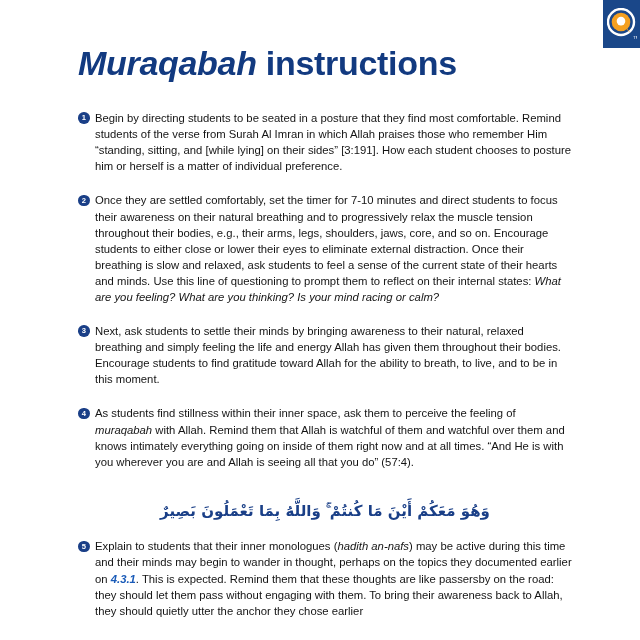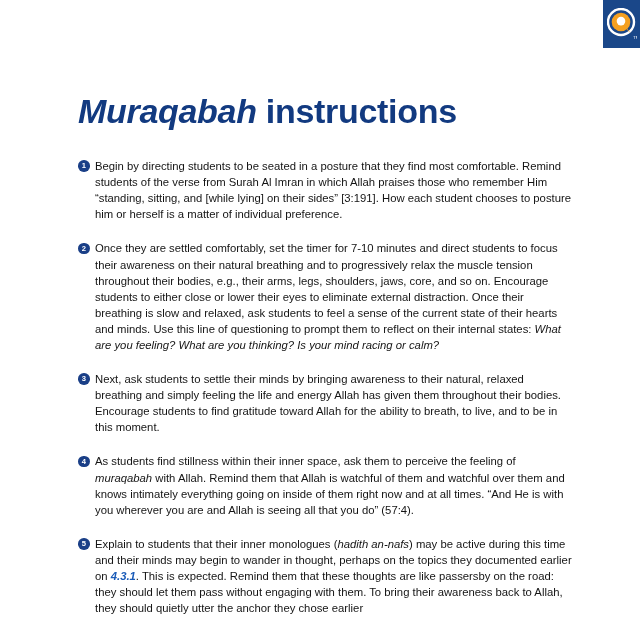--- a/index.html
+++ b/index.html
@@ -33,21 +33,21 @@
   
   .page {
     position: absolute;
     left: 78px;
     top: 0;
     width: 494px;
   }
 
   .page-title {
     margin: 0;
-    padding-top: 92px;
+    padding-top: 44px;
     font-size: 34px;
     line-height: 1.12;
     font-weight: 700;
     color: #123a80;
     letter-spacing: -0.3px;
     white-space: nowrap;
   }
   .page-title .term {
     font-style: italic;
     font-weight: 700;
@@ -126,16 +126,17 @@
 
 <div class="page">
 
   <h1 class="page-title"><span class="term">Muraqabah</span><span> instructions</span></h1>
 
   <ol class="steps" id="steps-list">
       <li class="step"><span class="step-marker">1</span><span>Begin by directing students to be seated in a posture that they find most comfortable. Remind students of the verse from Surah Al Imran in which Allah praises those who remember Him “standing, sitting, and [while lying] on their sides” [3:191]. How each student chooses to posture him or herself is a matter of individual preference.</span></li>
       <li class="step"><span class="step-marker">2</span><span>Once they are settled comfortably, set the timer for 7-10 minutes and direct students to focus their awareness on their natural breathing and to progressively relax the muscle tension throughout their bodies, e.g., their arms, legs, shoulders, jaws, core, and so on. Encourage students to either close or lower their eyes to eliminate external distraction. Once their breathing is slow and relaxed, ask students to feel a sense of the current state of their hearts and minds. Use this line of questioning to prompt them to reflect on their internal states: </span><span class="em">What are you feeling? What are you thinking? Is your mind racing or calm?</span></li>
       <li class="step"><span class="step-marker">3</span><span>Next, ask students to settle their minds by bringing awareness to their natural, relaxed breathing and simply feeling the life and energy Allah has given them throughout their bodies. Encourage students to find gratitude toward Allah for the ability to breath, to live, and to be in this moment.</span></li>
       <li class="step"><span class="step-marker">4</span><span>As students find stillness within their inner space, ask them to perceive the feeling of </span><span class="em">muraqabah</span><span> with Allah. Remind them that Allah is watchful of them and watchful over them and knows intimately everything going on inside of them right now and at all times. “And He is with you wherever you are and Allah is seeing all that you do” (57:4).</span></li>
+      <li class="verse" style="color: rgb(26, 63, 135);">وَهُوَ مَعَكُمْ أَيْنَ مَا كُنتُمْ ۚ وَاللَّهُ بِمَا تَعْمَلُونَ بَصِيرٌ</li>
       <li class="step"><span class="step-marker">5</span><span>Explain to students that their inner monologues (</span><span class="em">hadith an-nafs</span><span>) may be active during this time and their minds may begin to wander in thought, perhaps on the topics they documented earlier on </span><span class="ref-link">4.3.1</span><span>. This is expected. Remind them that these thoughts are like passersby on the road: they should let them pass without engaging with them. To bring their awareness back to Allah, they should quietly utter the anchor they chose earlier</span></li>
     </ol>
 
 </div>
 
 </body></html>

